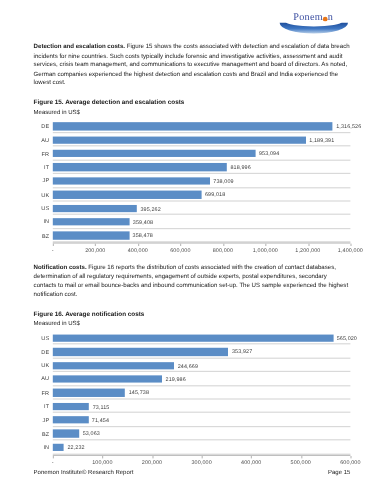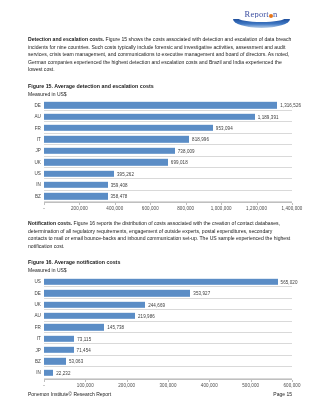--- a/index.html
+++ b/index.html
@@ -191,21 +191,21 @@
     color: #1a1a1a;
   }
 </style>
 </head>
 <body>
 
 <div class="page">
 
   <div class="header">
     <div class="logo">
-      <div class="logo-text"><span>Report</span><span class="logo-dot"></span><span>n</span></div>
+      <div class="logo-text"><span>Ponem</span><span class="logo-dot"></span><span>n</span></div>
       <div class="logo-swoosh"></div>
     </div>
   </div>
 
   <p class="copy"><b>Detection and escalation costs.</b><span> Figure 15 shows the costs associated with detection and escalation of data breach incidents for nine countries.  Such costs typically include forensic and investigative activities, assessment and audit services, crisis team management, and communications to executive management and board of directors. As noted, German companies experienced the highest detection and escalation costs and Brazil and India experienced the lowest cost.</span></p>
 
   <div class="spacer-10"></div>
 
   <p class="fig-title">Figure 15. Average detection and escalation costs</p>
   <p class="fig-sub">Measured in US$</p>

